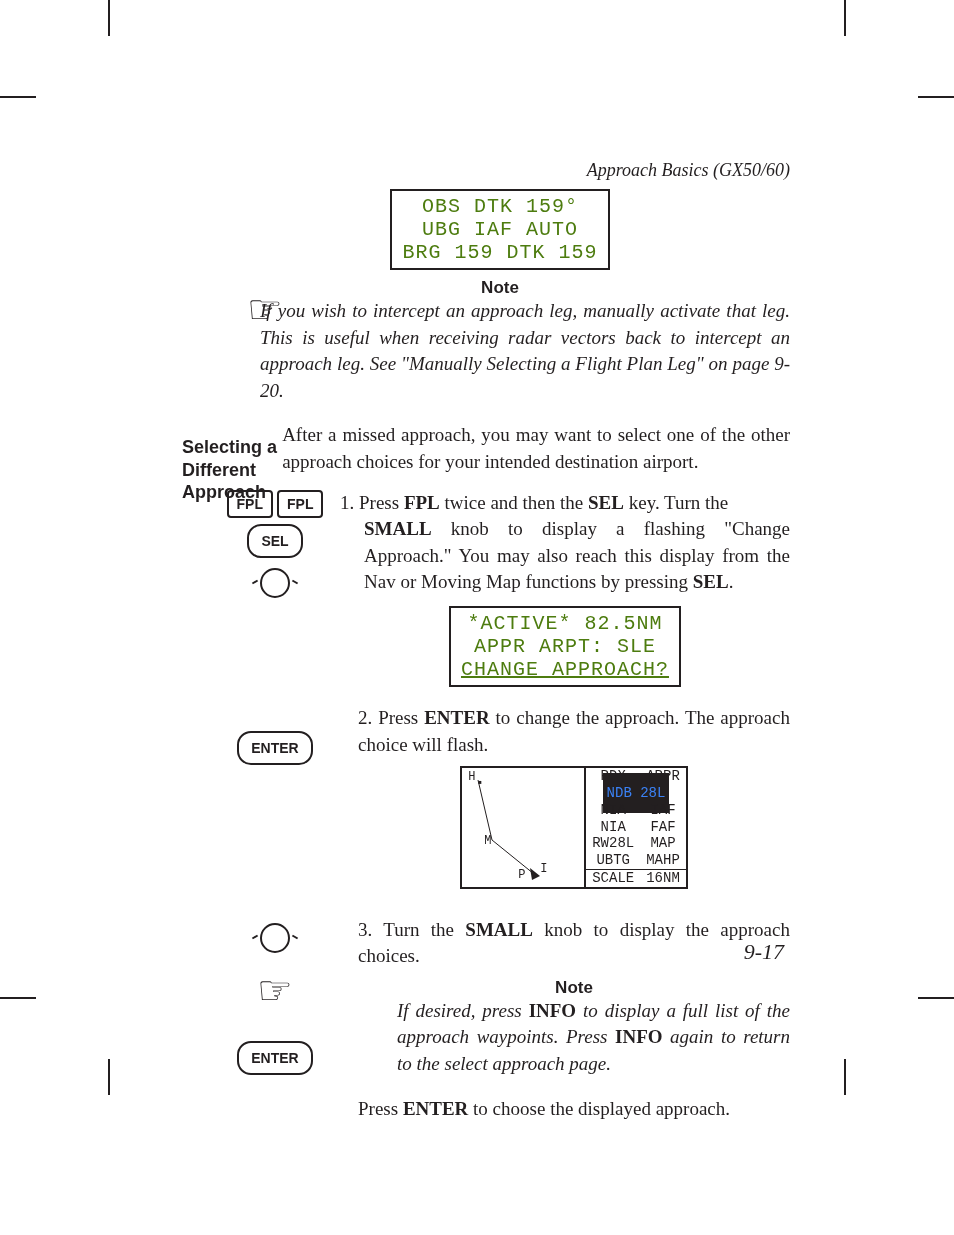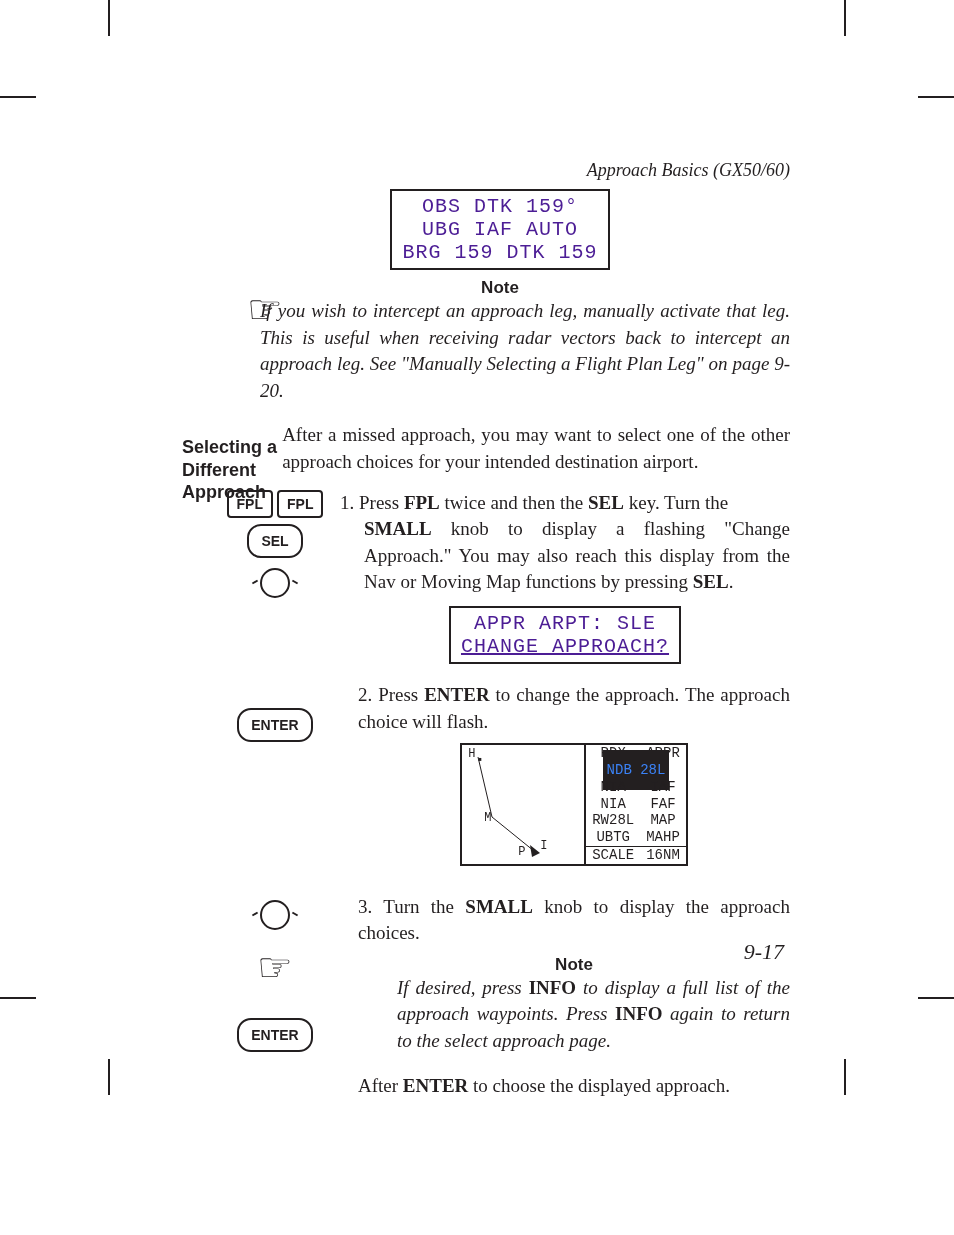--- a/index.html
+++ b/index.html
@@ -8,21 +8,21 @@
 .crop.tl-v{left:108px;top:0;width:2px;height:36px}
 .crop.tl-h{left:0;top:96px;width:36px;height:2px}
 .crop.tr-v{right:108px;top:0;width:2px;height:36px}
 .crop.tr-h{right:0;top:96px;width:36px;height:2px}
 .crop.bl-v{left:108px;bottom:0;width:2px;height:36px}
 .crop.bl-h{left:0;bottom:96px;width:36px;height:2px}
 .crop.br-v{right:108px;bottom:0;width:2px;height:36px}
 .crop.br-h{right:0;bottom:96px;width:36px;height:2px}
 .content{position:absolute;left:210px;top:160px;width:580px}
 .header{font-family:"Times New Roman",serif;font-style:italic;font-size:18px;text-align:right;margin:0 0 8px 0}
-.lcd{border:2px solid #231f20;padding:4px 10px;font-family:"Courier New",monospace;font-size:20px;line-height:1.15;letter-spacing:1px;color:#4c1d95;display:inline-block}
+.lcd{border:2px solid #231f20;padding:4px 10px;font-family:"Courier New",monospace;font-size:20px;line-height:1.15;letter-spacing:1px;color:#4d7c0f;display:inline-block}
 .center{text-align:center}
 .note-hdr{font-family:Arial,Helvetica,sans-serif;font-weight:bold;font-size:17px;text-align:center;margin-top:8px}
 .body-p{font-size:19px;line-height:1.4;text-align:justify}
 .note-body{font-style:italic;font-size:19px;line-height:1.4;text-align:justify;margin:0 0 18px 50px}
 .sidehead{position:absolute;left:182px;width:130px;font-family:Arial,Helvetica,sans-serif;font-weight:bold;font-size:18px;line-height:1.25}
 .keycap{display:inline-block;border:2px solid #231f20;border-radius:4px;padding:0 8px;font-family:Arial,Helvetica,sans-serif;font-weight:bold;font-size:14px;line-height:24px;background:#fff}
 .keycap.round{border-radius:14px;padding:3px 12px}
 .icon-col{position:absolute;left:210px;width:110px;text-align:center}
 .step{margin:0 0 8px 0;font-size:19px;line-height:1.4;text-align:justify}
 .knob{display:inline-block;width:26px;height:26px;border:2px solid #231f20;border-radius:50%;position:relative}
@@ -81,20 +81,21 @@
         <div style="margin-bottom:10px"><span class="keycap round">SEL</span></div>
         <div><span class="knob"></span></div>
       </div>
       <div style="flex:1">
         <p class="step">
           <span>1. Press </span><b class="sc">FPL</b><span> twice and then the </span><b class="sc">SEL</b><span> key. Turn the </span>
           <span class="indent" style="display:block"><b class="sc">SMALL</b><span> knob to display a flashing "Change Approach." You may also reach this display from the Nav or Moving Map functions by pressing </span><b class="sc">SEL</b>.</span>
         </p>
         <div class="center" style="margin:10px 0 18px 0">
           <div class="lcd">
+            <div>*ACTIVE* 82.5NM</div>
             <div>APPR ARPT: SLE</div>
             <div style="text-decoration:underline">CHANGE APPROACH?</div>
           </div>
         </div>
       </div>
     </div>
 
     <div style="display:flex;gap:18px">
       <div style="width:130px;text-align:center;padding-top:26px">
         <span class="keycap round">ENTER</span>
@@ -161,21 +162,21 @@
       </div>
       <div style="flex:1">
         <p class="step">
           <span>3. Turn the </span><b class="sc">SMALL</b><span> knob to display the approach choices.</span>
         </p>
         <div class="note-hdr">Note</div>
         <p class="note-body" style="margin-left:39px">
           <span>If desired, press </span><b class="sc" style="font-style:normal">INFO</b><span> to display a full list of the approach waypoints. Press </span><b class="sc" style="font-style:normal">INFO</b><span> again to return to the select approach page.</span>
         </p>
         <p class="step">
-          <span>After </span><b class="sc">ENTER</b><span> to choose the displayed approach.</span>
+          <span>Press </span><b class="sc">ENTER</b><span> to choose the displayed approach.</span>
         </p>
       </div>
     </div>
   </div>
 
   <div class="sidehead" style="top:436px">Selecting a Different Approach</div>
 
   <div class="icon-col" style="top:290px">
     <span class="hand">☞</span>
   </div>

